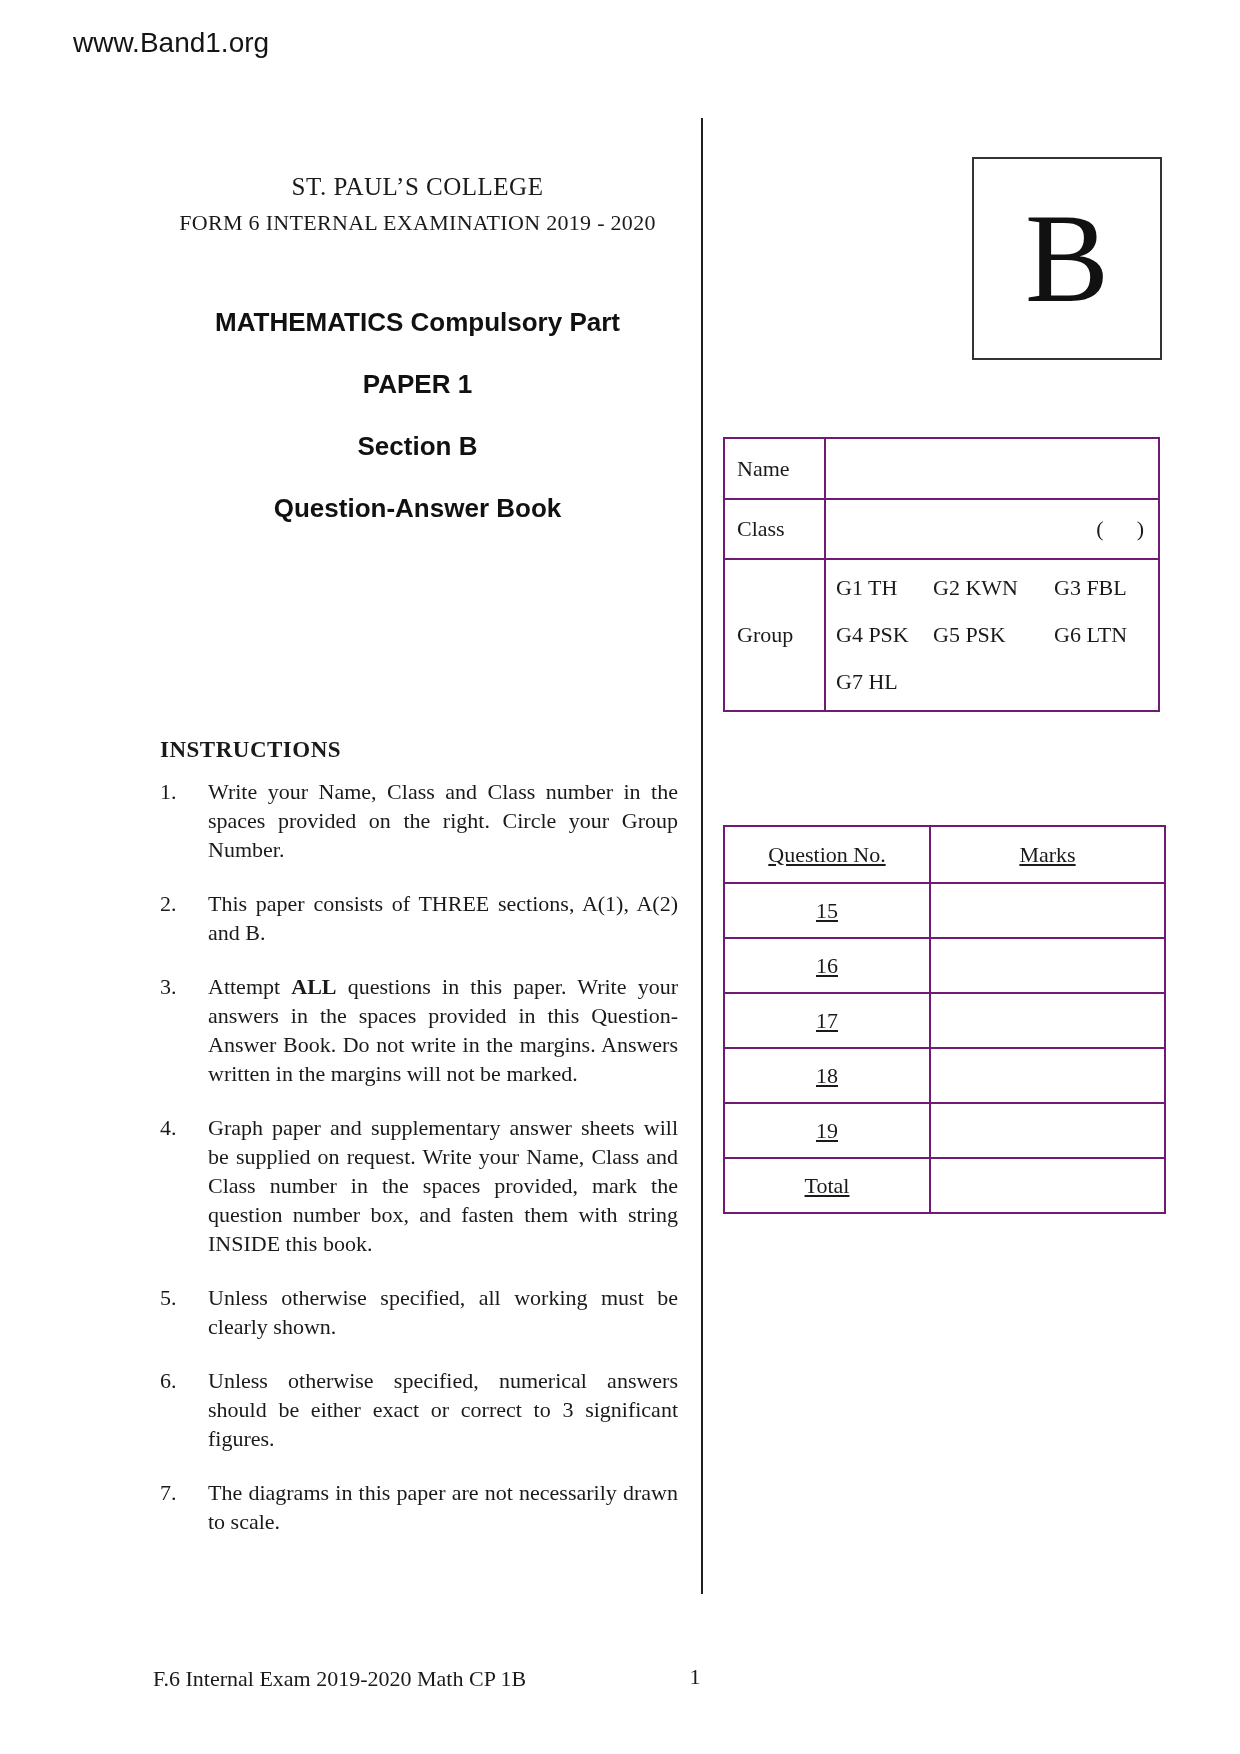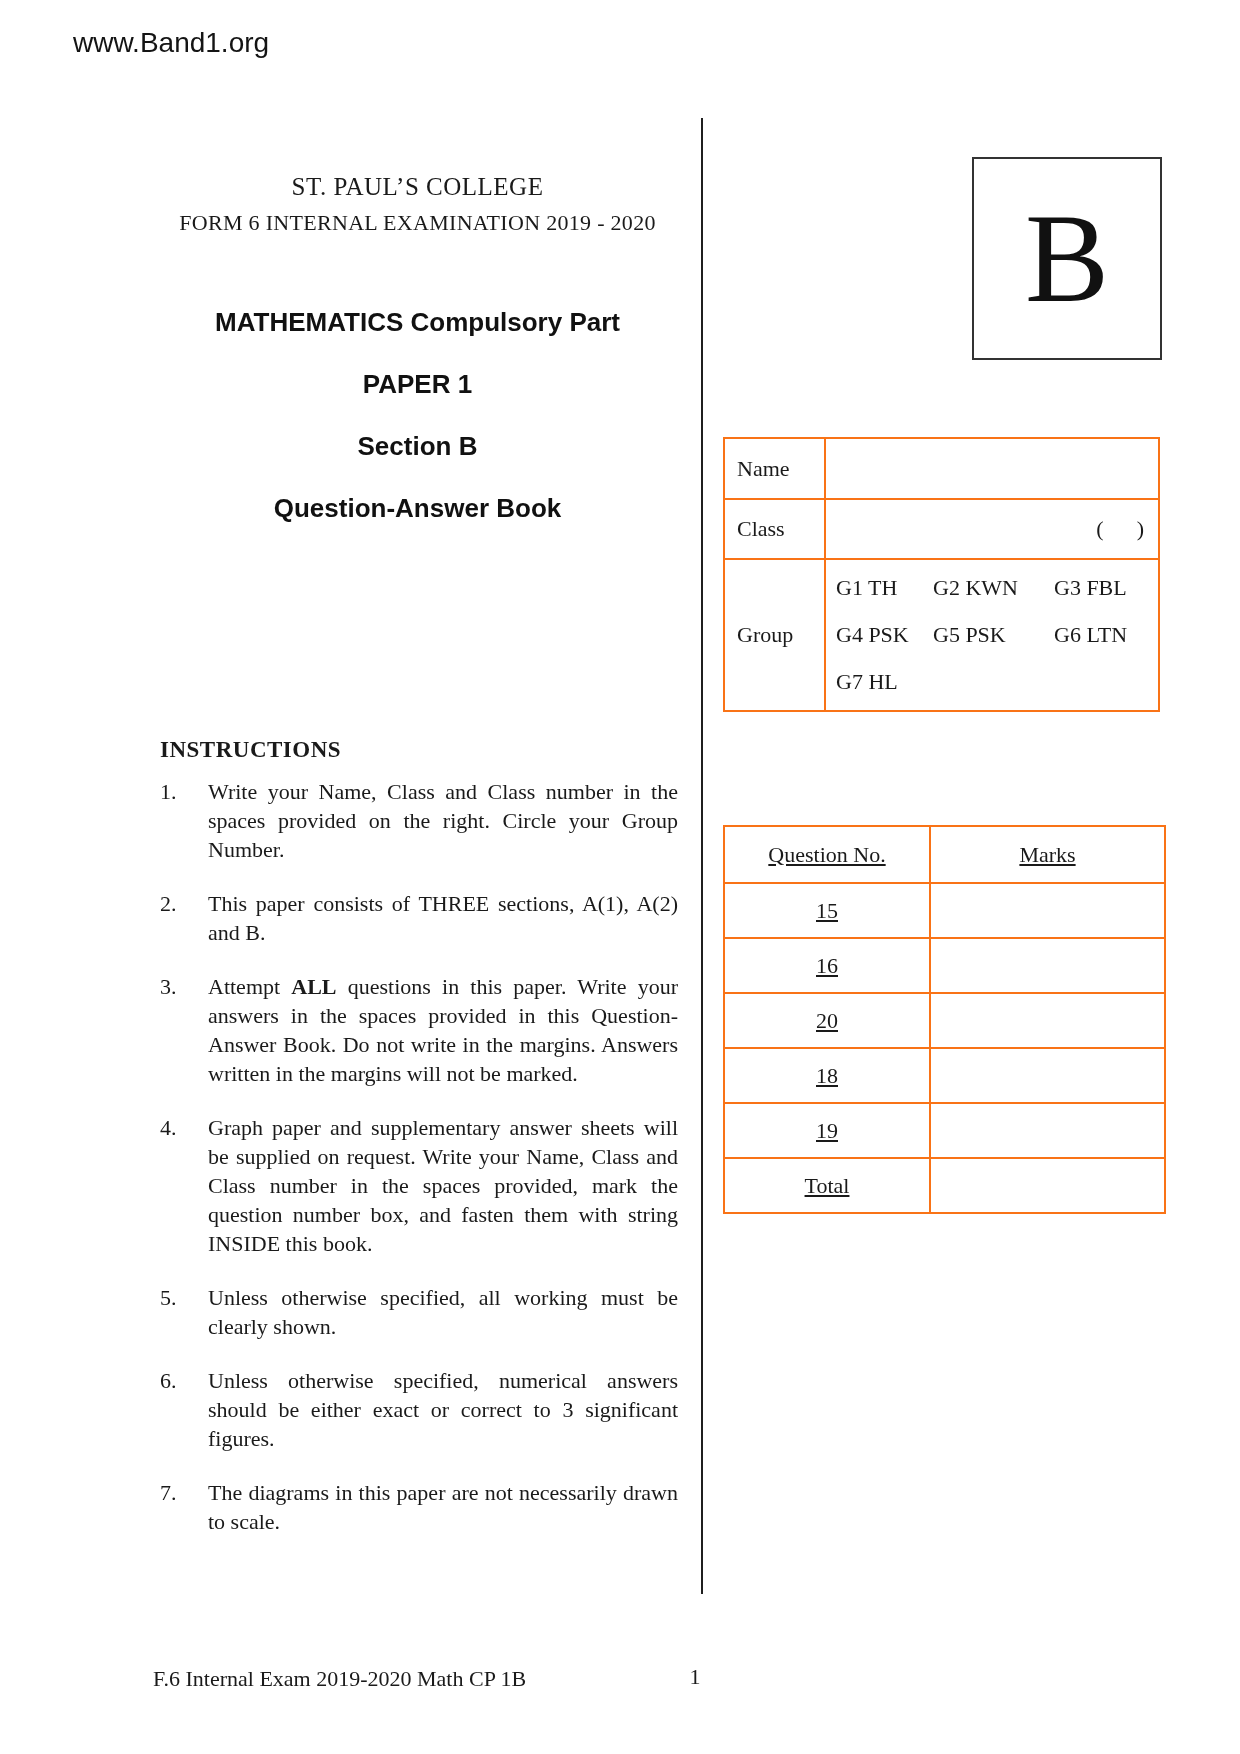--- a/index.html
+++ b/index.html
@@ -44,21 +44,21 @@
 
   .version-box {
     left:932px; top:157px; width:190px; height:203px;
     border:2px solid #333; box-sizing:border-box;
     display:flex; align-items:center; justify-content:center;
   }
   .version-letter { font-size:126px; line-height:1; color:#111; }
 
   table.grid { border-collapse:collapse; table-layout:fixed; }
   table.grid td, table.grid th {
-    border:2px solid #f97316; padding:0;
+    border:2px solid #701a75; padding:0;
     font-size:22px; font-weight:normal; color:#1a1a1a;
   }
 
   .cand-table { left:683px; top:437px; width:437px; }
   .cand-table .lbl { width:87px; padding-left:12px; text-align:left; vertical-align:middle; }
   .cand-table .row-name  { height:61px; }
   .cand-table .row-class { height:60px; }
   .cand-table .row-group { height:152px; }
   .cand-table .class-val { text-align:right; padding-right:14px; vertical-align:middle; }
   .cand-table .group-val { vertical-align:middle; padding-left:10px; }
@@ -188,21 +188,21 @@
     </tr>
     <tr>
       <td>15</td>
       <td></td>
     </tr>
     <tr>
       <td>16</td>
       <td></td>
     </tr>
     <tr>
-      <td>20</td>
+      <td>17</td>
       <td></td>
     </tr>
     <tr>
       <td>18</td>
       <td></td>
     </tr>
     <tr>
       <td>19</td>
       <td></td>
     </tr>

